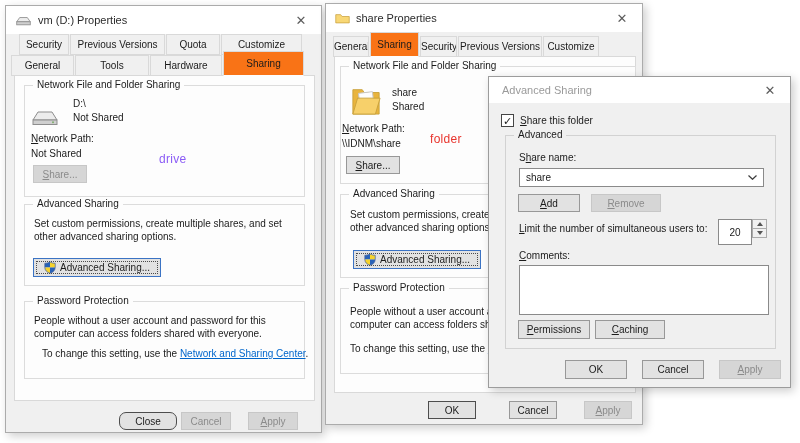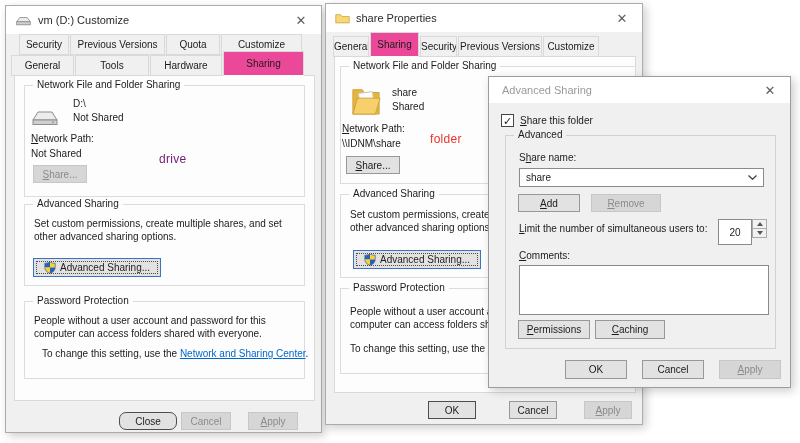--- a/index.html
+++ b/index.html
@@ -10,21 +10,21 @@
   }
   .dialog{position:absolute;background:#f0f0f0;border:1px solid #ababab;
     box-shadow:3px 3px 9px rgba(0,0,0,.20);box-sizing:border-box;}
   .titlebar{position:absolute;left:0;top:0;right:0;height:28px;background:#ffffff;
     display:flex;align-items:center;padding:0 9px;box-sizing:border-box;}
   .title-text{font-size:11px;margin-left:6px;color:#2b2b2b;white-space:nowrap;}
   .close-btn{position:absolute;right:7px;top:5px;width:26px;height:18px;display:flex;
     align-items:center;justify-content:center;color:#5d5d5d;font-size:13px;line-height:1;cursor:default;}
   .tab{position:absolute;box-sizing:border-box;height:21px;background:#f0f0f0;border:1px solid #d9d9d9;
     font-size:10px;text-align:center;padding-top:4px;overflow:hidden;white-space:nowrap;z-index:2;}
-  .tab.active{background:#ec4899;border-bottom:1px solid #fdfdfd;z-index:4;padding-top:6px;}
+  .tab.active{background:#f97316;border-bottom:1px solid #fdfdfd;z-index:4;padding-top:6px;}
   .page{position:absolute;background:#fdfdfd;border:1px solid #d9d9d9;box-sizing:border-box;z-index:1;}
   .groupbox{position:absolute;border:1px solid #dcdcdc;box-sizing:border-box;}
   .group-label{position:absolute;top:-7px;left:8px;background:#fdfdfd;padding:0 4px;font-size:10px;white-space:nowrap;}
   .group-label.gray{background:#f0f0f0;}
   .lbl{position:absolute;white-space:nowrap;font-size:10px;}
   .para{position:absolute;font-size:10px;line-height:13px;}
   .btn{position:absolute;box-sizing:border-box;background:#e2e2e2;border:1px solid #989898;
     font-size:10px;display:flex;align-items:center;justify-content:center;white-space:nowrap;cursor:default;}
   .btn.default{border-color:#4d4d4d;}
   .btn.disabled{background:#d6d6d6;border-color:#c7c7c7;color:#8b8b8b;}
@@ -52,21 +52,21 @@
 <body>
 
 <div class="dialog" style="left:5px;top:5px;width:317px;height:428px;z-index:1;">
   <div class="titlebar">
     <span style="display:inline-flex;">
       <svg width="17" height="11" viewBox="0 0 20 13">
           <path d="M2 8 L5.5 3 H14.5 L18 8 Z" fill="#ececec" stroke="#8d8d8d" stroke-width="1"></path>
           <rect x="2" y="8" width="16" height="3.6" fill="#cfcfcf" stroke="#8d8d8d" stroke-width="1"></rect>
         </svg>
     </span>
-    <span class="title-text">vm (D:) Customize</span>
+    <span class="title-text">vm (D:) Properties</span>
     <span class="close-btn">✕</span>
   </div>
 
   <div class="tab" style="left:13px;top:28px;width:50px;">Security</div>
   <div class="tab" style="left:64px;top:28px;width:95px;">Previous Versions</div>
   <div class="tab" style="left:160px;top:28px;width:54px;">Quota</div>
   <div class="tab" style="left:215px;top:28px;width:81px;">Customize</div>
 
   <div class="tab" style="left:5px;top:49px;width:63px;">General</div>
   <div class="tab" style="left:144px;top:49px;width:72px;">Hardware</div>
@@ -83,21 +83,21 @@
         <path d="M3 11 L8 3 H22 L27 11 Z" fill="#ececec" stroke="#8d8d8d" stroke-width="1"></path>
         <rect x="3" y="11" width="24" height="4.5" fill="#cfcfcf" stroke="#8d8d8d" stroke-width="1"></rect>
         <circle cx="23" cy="13.2" r="1" fill="#7fae6e"></circle>
       </svg>
   </span>
   <span class="lbl" style="left:67px;top:92px;z-index:2;">D:\</span>
   <span class="lbl" style="left:67px;top:106px;z-index:2;">Not Shared</span>
   <span class="lbl" style="left:25px;top:127px;z-index:2;"><u>N</u>etwork Path:</span>
   <span class="lbl" style="left:25px;top:142px;z-index:2;">Not Shared</span>
   <div class="btn disabled" style="left:27px;top:159px;width:54px;height:18px;z-index:2;"><u>S</u>hare...</div>
-  <div class="annotation" style="left:153px;top:146px;color:#701a75;z-index:2;">drive</div>
+  <div class="annotation" style="left:153px;top:146px;color:#8b5cf6;z-index:2;">drive</div>
 
   <div class="groupbox" style="left:18px;top:198px;width:281px;height:82px;z-index:2;">
     <span class="group-label">Advanced Sharing</span>
   </div>
   <div class="para" style="left:28px;top:211px;width:266px;z-index:2;">Set custom permissions, create multiple shares, and set other advanced sharing options.</div>
   <div class="btn uac" style="left:27px;top:252px;width:128px;height:19px;z-index:2;">
     <span style="display:inline-flex;">
       <svg width="12" height="13" viewBox="0 0 16 17">
           <defs>
             <clipPath id="shieldclip">

